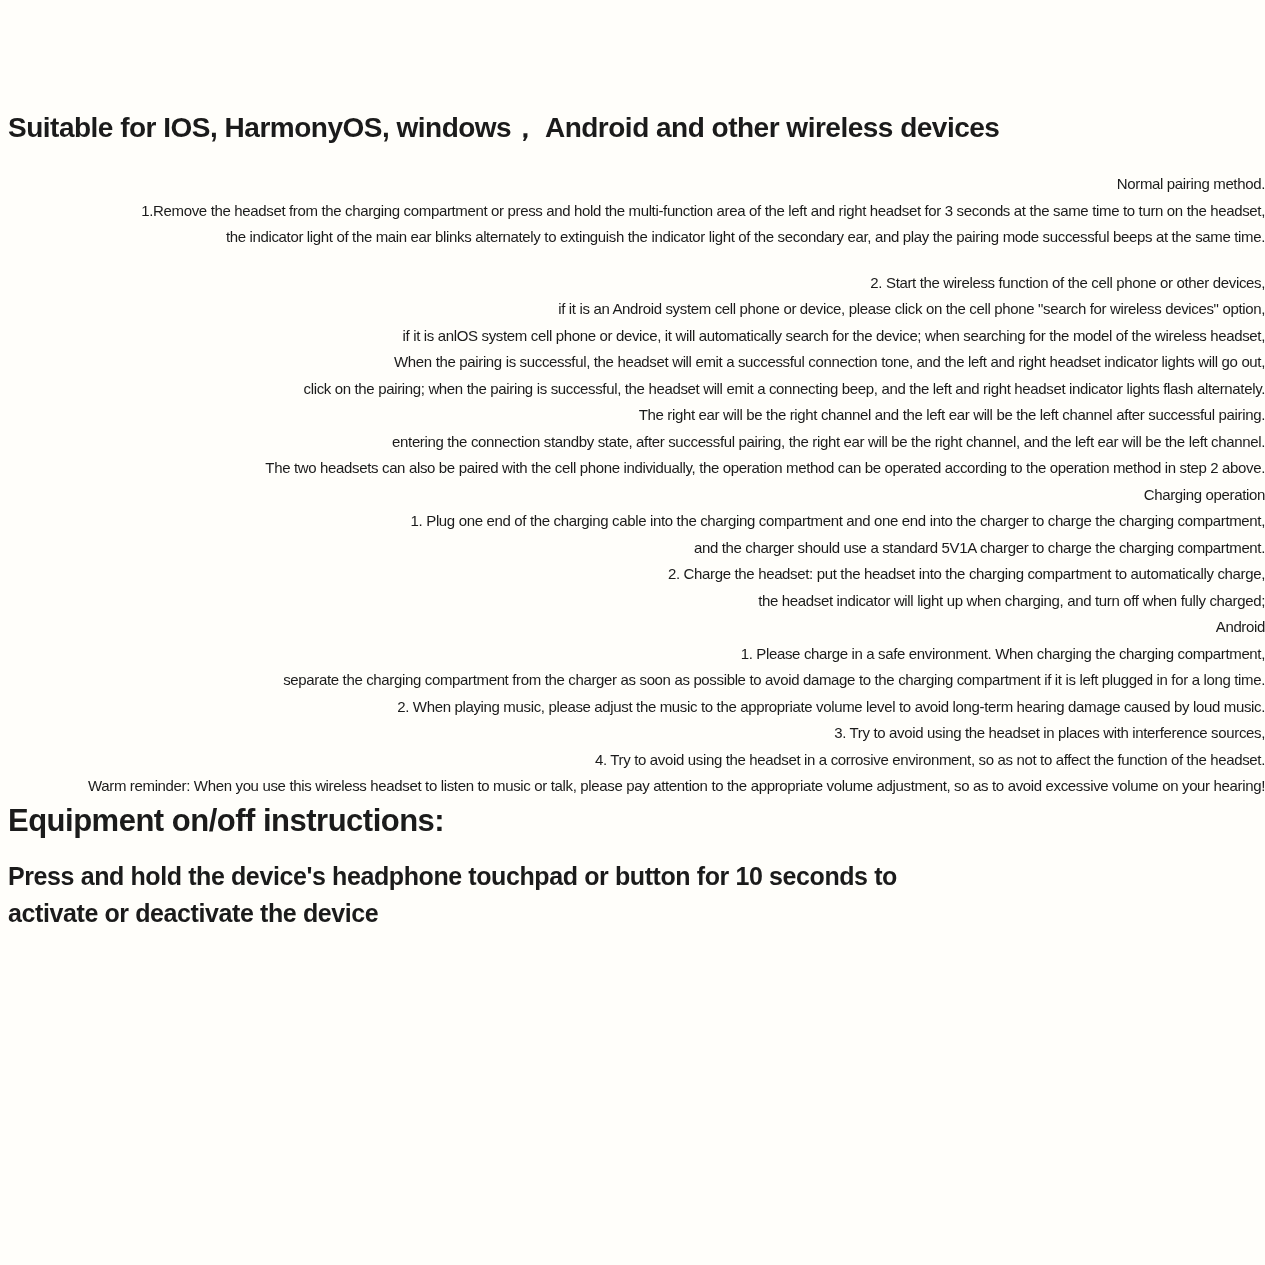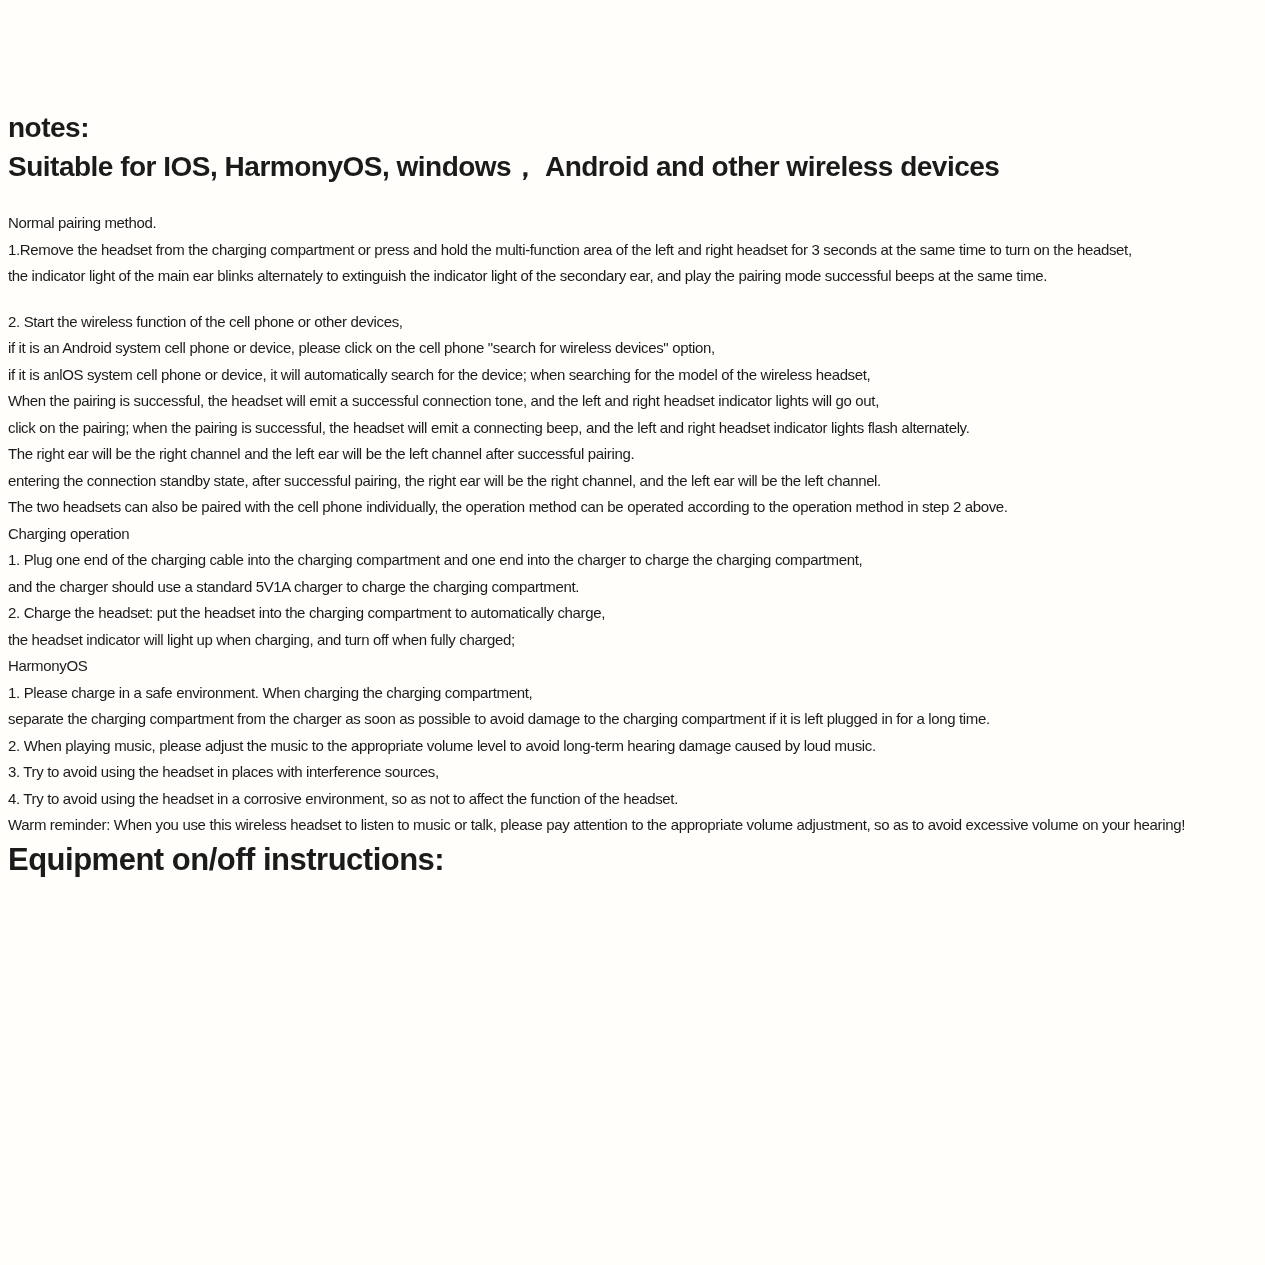--- a/index.html
+++ b/index.html
@@ -46,20 +46,21 @@
   }
   .body-text .para + .para {
     margin-top: 19px;
   }
   .line {
     font-size: 15px;
     line-height: 26.5px;
     min-height: 26.5px;
     letter-spacing: -0.35px;
     white-space: nowrap;
+    text-align: right;
   }
   .equipment {
   }
   .equipment-heading {
     margin: 0;
     font-size: 31px;
     font-weight: bold;
     line-height: 42px;
     letter-spacing: -0.5px;
     white-space: nowrap;
@@ -74,21 +75,20 @@
     letter-spacing: -0.4px;
     white-space: nowrap;
   }
 </style>
 </head>
 <body>
 
 <div class="page">
 
   <header class="notes-header">
-    <h1 class="notes-heading">notes:</h1>
     <h2 class="notes-subheading">Suitable for IOS, HarmonyOS, windows， Android and other wireless devices</h2>
   </header>
 
   <section class="body-text">
     <div class="para">
       <div class="line">Normal pairing method.</div>
       <div class="line">1.Remove the headset from the charging compartment or press and hold the multi-function area of the left and right headset for 3 seconds at the same time to turn on the headset,</div>
       <div class="line">the indicator light of the main ear blinks alternately to extinguish the indicator light of the secondary ear, and play the pairing mode successful beeps at the same time.</div>
     </div>
     <div class="para">
@@ -98,27 +98,31 @@
       <div class="line">When the pairing is successful, the headset will emit a successful connection tone, and the left and right headset indicator lights will go out,</div>
       <div class="line">click on the pairing; when the pairing is successful, the headset will emit a connecting beep, and the left and right headset indicator lights flash alternately.</div>
       <div class="line">The right ear will be the right channel and the left ear will be the left channel after successful pairing.</div>
       <div class="line">entering the connection standby state, after successful pairing, the right ear will be the right channel, and the left ear will be the left channel.</div>
       <div class="line">The two headsets can also be paired with the cell phone individually, the operation method can be operated according to the operation method in step 2 above.</div>
       <div class="line">Charging operation</div>
       <div class="line">1. Plug one end of the charging cable into the charging compartment and one end into the charger to charge the charging compartment,</div>
       <div class="line">and the charger should use a standard 5V1A charger to charge the charging compartment.</div>
       <div class="line">2. Charge the headset: put the headset into the charging compartment to automatically charge,</div>
       <div class="line">the headset indicator will light up when charging, and turn off when fully charged;</div>
-      <div class="line">HarmonyOS</div>
+      <div class="line">Android</div>
       <div class="line">1. Please charge in a safe environment. When charging the charging compartment,</div>
       <div class="line">separate the charging compartment from the charger as soon as possible to avoid damage to the charging compartment if it is left plugged in for a long time.</div>
       <div class="line">2. When playing music, please adjust the music to the appropriate volume level to avoid long-term hearing damage caused by loud music.</div>
       <div class="line">3. Try to avoid using the headset in places with interference sources,</div>
       <div class="line">4. Try to avoid using the headset in a corrosive environment, so as not to affect the function of the headset.</div>
       <div class="line">Warm reminder: When you use this wireless headset to listen to music or talk, please pay attention to the appropriate volume adjustment, so as to avoid excessive volume on your hearing!</div>
     </div>
   </section>
 
   <section class="equipment">
     <h2 class="equipment-heading">Equipment on/off instructions:</h2>
+    <div class="equipment-body">
+      <div class="equipment-line">Press and hold the device's headphone touchpad or button for 10 seconds to</div>
+      <div class="equipment-line">activate or deactivate the device</div>
+    </div>
   </section>
 
 </div>
 
 </body></html>

